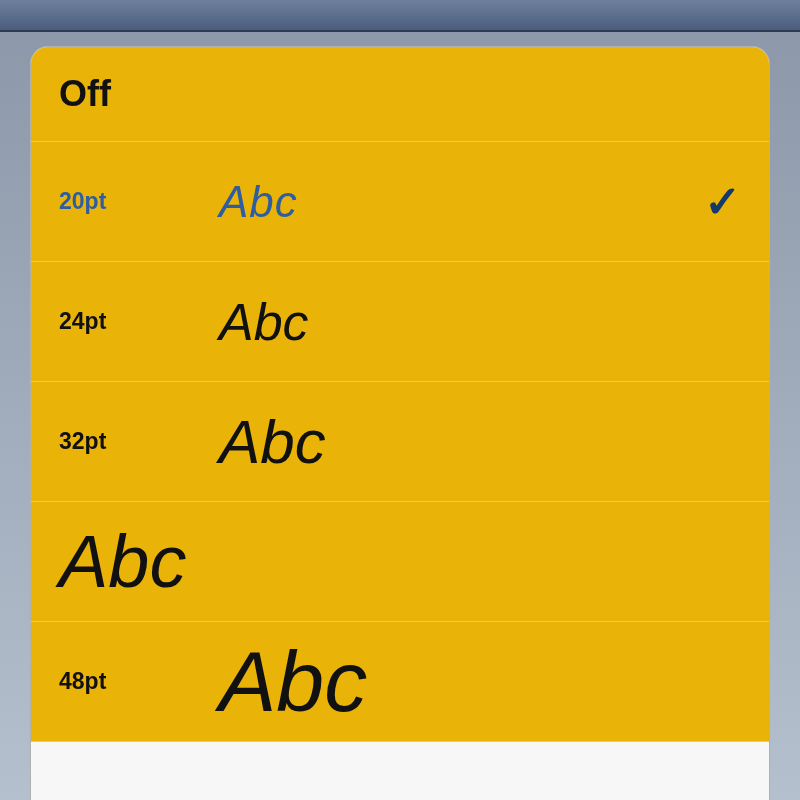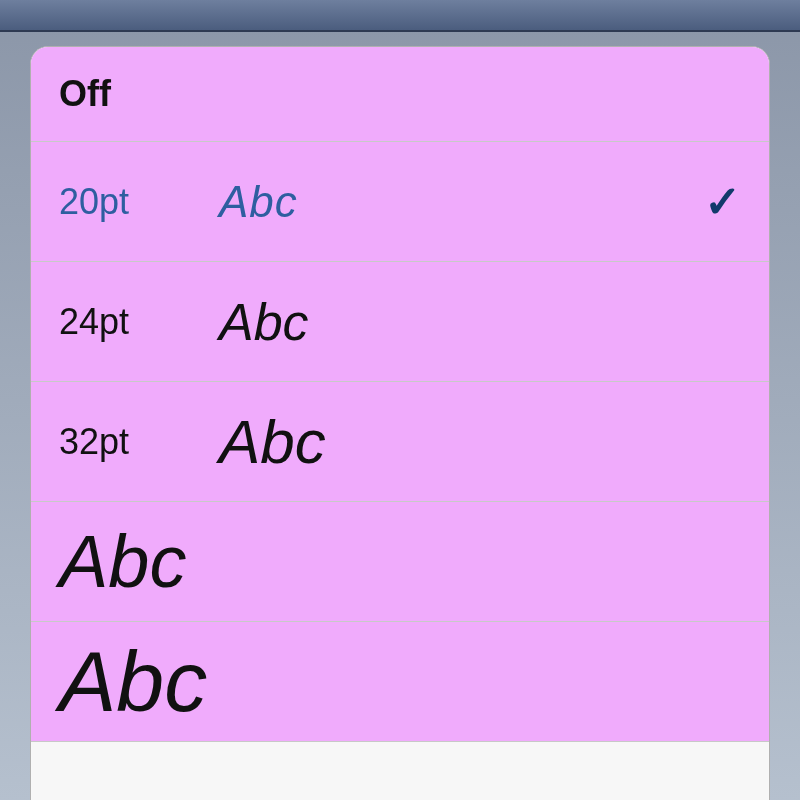--- a/index.html
+++ b/index.html
@@ -27,37 +27,37 @@
     border-radius: 18px;
     overflow: hidden;
     box-shadow: inset 0 2px 2px rgba(255,255,255,0.8);
   }
   .list { width: 100%; }
   .row {
     display: flex;
     align-items: center;
     border-bottom: 1px solid #c8c8c8;
     padding: 0 28px;
-    background: #f0abfc;
+    background: #eab308;
   }
   .row-off {
     height: 95px;
   }
   .row-off .off-label {
     font-weight: 700;
     font-size: 36px;
     color: #111;
   }
   .row-size {
     height: 120px;
   }
   .size-label {
     width: 160px;
-    font-weight: 400;
-    font-size: 36px;
+    font-weight: 700;
+    font-size: 23px;
     color: #111;
   }
   .sample {
     flex: 1;
     color: #111;
     font-weight: 400;
     font-style: italic;
   }
   .selected .size-label,
   .selected .sample {
@@ -101,18 +101,19 @@
       <div class="row row-size">
         <span class="size-label">32pt</span>
         <span class="sample s32">Abc</span>
       </div>
 
       <div class="row row-size">
         <span class="sample s40">Abc</span>
       </div>
 
       <div class="row row-size">
+        <span class="size-label">48pt</span>
         <span class="sample s48">Abc</span>
       </div>
 
     </div>
   </div>
 </div>
 
 </body></html>

